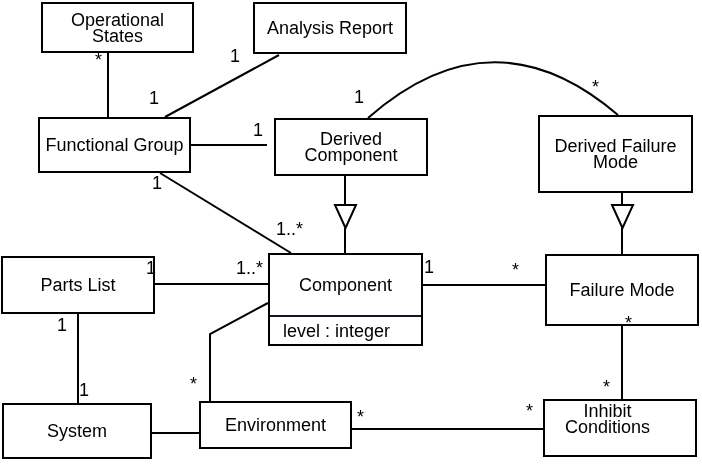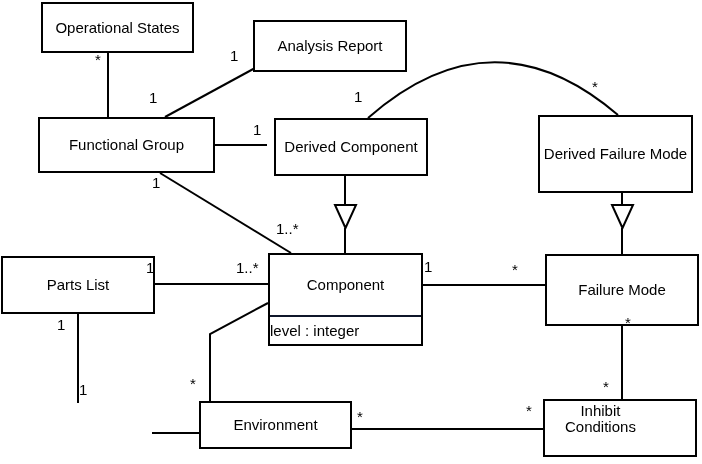--- a/index.html
+++ b/index.html
@@ -2,21 +2,21 @@
 <html><head>
 <meta charset="utf-8">
 <style>
   html, body { margin: 0; padding: 0; background: #ffffff; }
   .stage {
     position: relative;
     width: 702px;
     height: 464px;
     background: #ffffff;
     font-family: "Liberation Sans", sans-serif;
-    font-size: 15px;
+    font-size: 18px;
     color: #000000;
     overflow: hidden;
   }
   svg.edges { position: absolute; left: 0; top: 0; }
   svg.edges line, svg.edges path, svg.edges polyline {
     stroke: #000000; stroke-width: 2; fill: none;
   }
   svg.edges polygon {
     fill: #ffffff; stroke: #000000; stroke-width: 2;
   }
@@ -42,20 +42,21 @@
     border-bottom: 2px solid #0f172a;
     display: flex;
     align-items: center;
     justify-content: center;
   }
   .component .cattr {
     flex: 1;
     display: flex;
     align-items: center;
     justify-content: flex-start;
+    padding-left: 13px;
   }
   .cls.inhibit {
     align-items: flex-start;
     justify-content: flex-start;
     text-align: center;
     padding: 2px 0 0 20px;
     white-space: pre-line;
   }
   .mult {
     position: absolute;
@@ -88,37 +89,38 @@
     </g>
     <g>
       <line x1="622" y1="177" x2="622" y2="205"></line>
       <polygon points="612,205 633,205 622.5,228"></polygon>
       <line x1="622" y1="228" x2="622" y2="254"></line>
     </g>
   </svg>
 
   <div class="cls" style="left:41px;  top:2px;   width:153px; height:51px">Operational States</div>
 
-  <div class="cls" style="left:253px; top:20px;   width:154px; height:52px">Analysis Report</div>
+  <div class="cls" style="left:253px; top:2px;   width:154px; height:52px">Analysis Report</div>
 
-  <div class="cls" style="left:38px;  top:117px; width:177px; height:56px">Functional Group</div>
+  <div class="cls" style="left:38px;  top:117px; width:153px; height:56px">Functional Group</div>
 
   <div class="cls" style="left:274px; top:118px; width:154px; height:58px">Derived Component</div>
 
   <div class="cls" style="left:538px; top:115px; width:155px; height:78px">Derived Failure Mode</div>
 
   <div class="cls" style="left:1px;   top:256px; width:154px; height:58px">Parts List</div>
 
   <div class="cls component" style="left:268px; top:253px; width:155px; height:93px">
     <div class="cname">Component</div>
     <div class="cattr">level : integer</div>
   </div>
 
   <div class="cls" style="left:545px; top:254px; width:154px; height:72px">Failure Mode</div>
 
+  <div class="cls" style="left:2px;   top:403px; width:150px; height:56px">System</div>
 
   <div class="cls" style="left:199px; top:401px; width:153px; height:48px">Environment</div>
 
   <div class="cls inhibit" style="left:543px; top:399px; width:154px; height:58px">Inhibit
 Conditions</div>
 
   <span class="mult" style="left:95px;  top:53px">*</span>
   <span class="mult" style="left:149px; top:91px">1</span>
   <span class="mult" style="left:230px; top:49px">1</span>
   <span class="mult" style="left:253px; top:123px">1</span>

